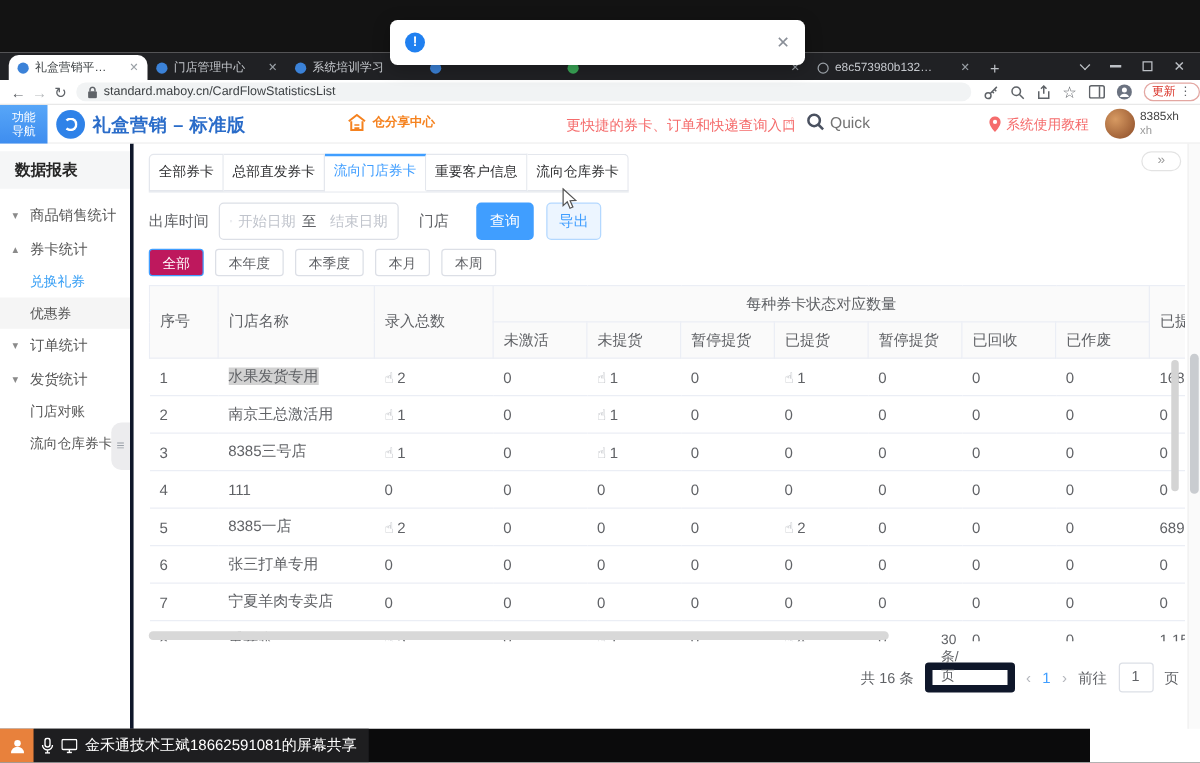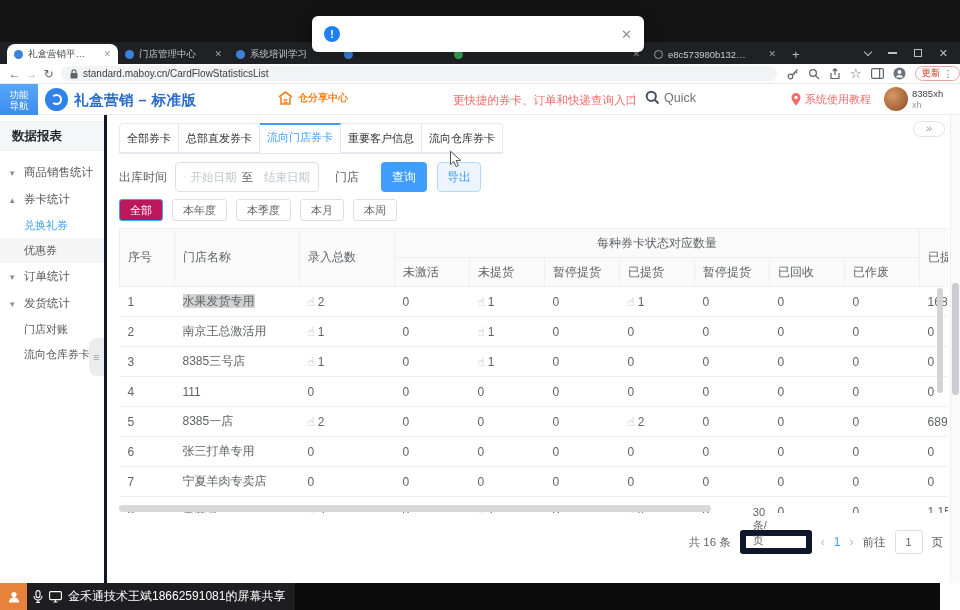--- a/index.html
+++ b/index.html
@@ -1,21 +1,21 @@
 <!DOCTYPE html>
 <html><head>
 <meta charset="utf-8">
 <style>
   *{margin:0;padding:0;box-sizing:border-box}
   body{background:#333}
   .screen{position:relative;width:960px;height:610px;background:#fff;overflow:hidden;
     font-family:"Liberation Sans","DejaVu Sans",sans-serif;color:#333}
   
   .top-strip{position:absolute;left:0;top:0;width:960px;height:42px;background:#131313}
-  .sharebar{position:absolute;left:0;top:583px;width:940px;height:27px;background:#0b0b0c;display:flex;align-items:center}
+  .sharebar{position:absolute;left:0;top:583px;width:872px;height:27px;background:#0b0b0c;display:flex;align-items:center}
   .share-avatar{width:27px;height:27px;background:#e8813c;display:flex;align-items:center;justify-content:center;flex:0 0 auto}
   .share-pill{height:27px;background:#1e1e20;display:flex;align-items:center;padding:0 10px 0 6px;gap:6px;color:#fff;font-size:12px;white-space:nowrap}
   
   .notice{position:absolute;left:312px;top:16px;width:332px;height:36px;background:#fff;border-radius:6px;
     box-shadow:0 3px 14px rgba(0,0,0,.25);display:flex;align-items:center;padding:0 12px;gap:9px;font-size:13px;color:#333;z-index:60;white-space:nowrap}
   .notice .info{width:16px;height:16px;border-radius:50%;background:#2080f0;color:#fff;font-size:11px;font-weight:bold;
     display:flex;align-items:center;justify-content:center;flex:0 0 auto}
   .notice .close{margin-left:auto;color:#8a8f98;font-size:13px;cursor:pointer}
   
   .tabstrip{position:absolute;left:0;top:42px;width:960px;height:22px;background:#202124;display:flex;align-items:flex-end}

